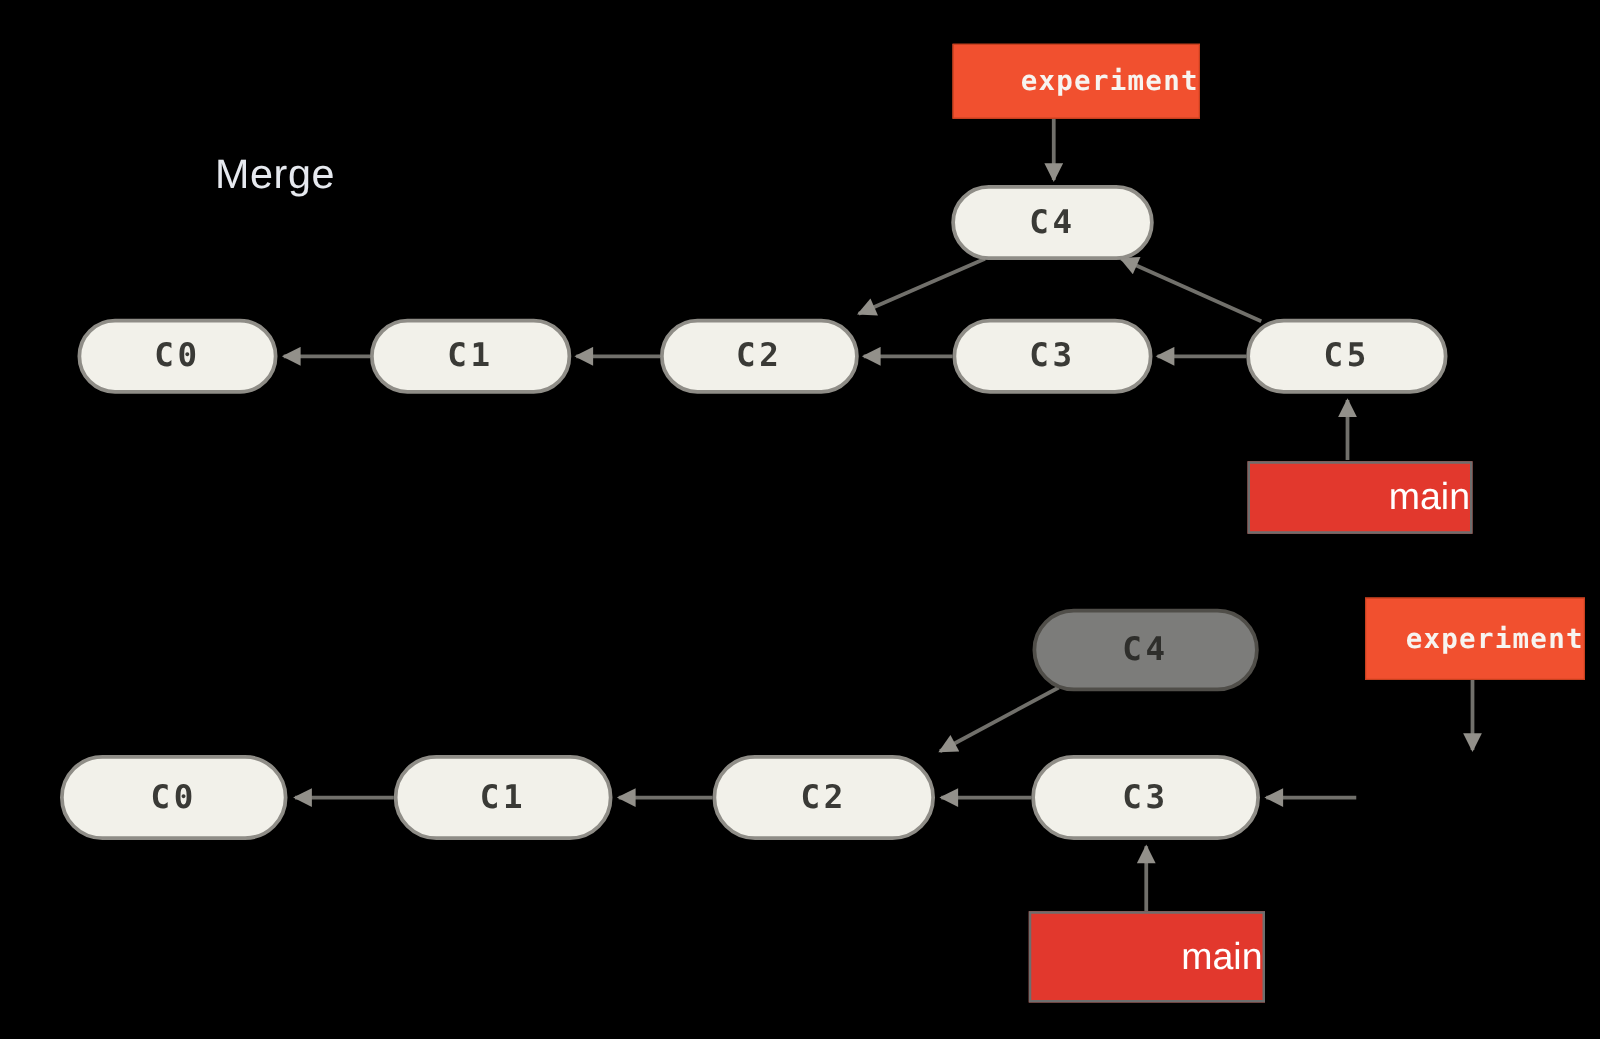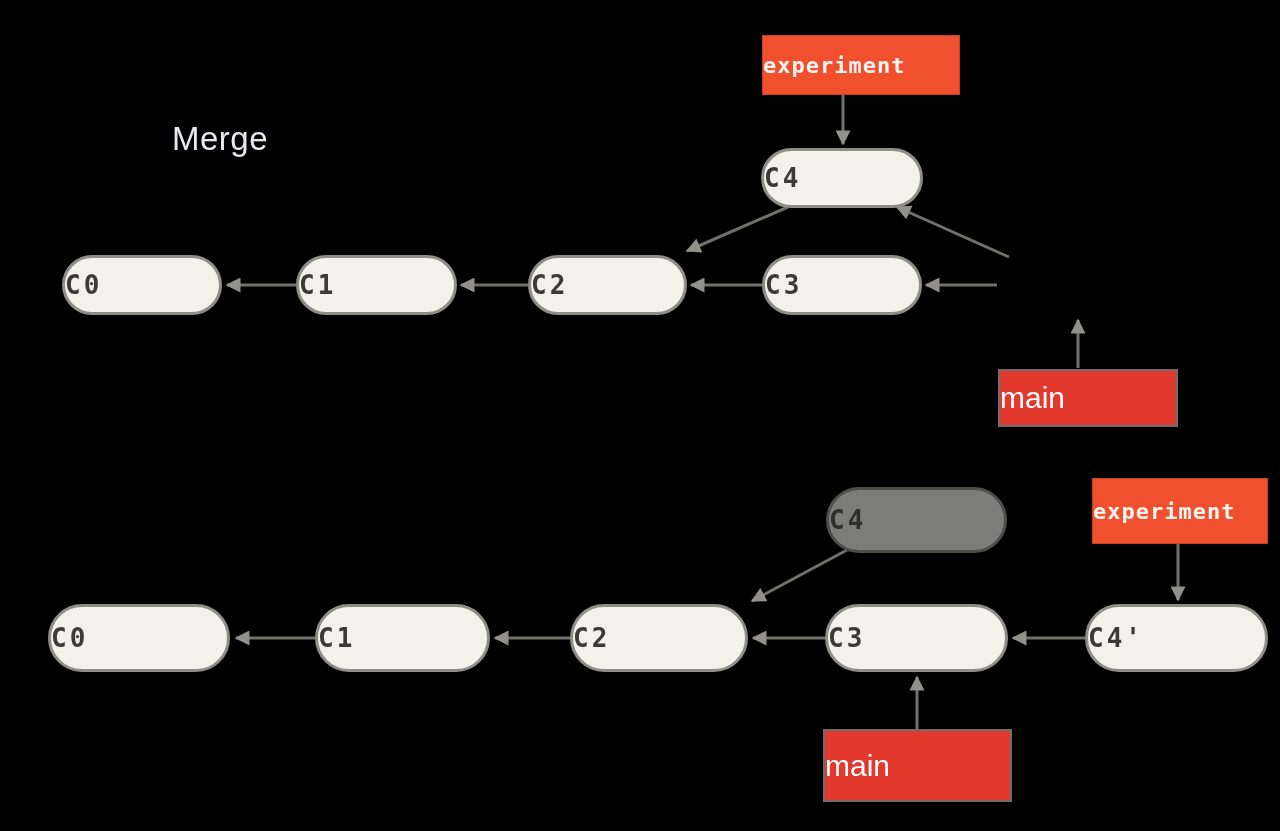--- a/index.html
+++ b/index.html
@@ -23,40 +23,41 @@
     color: var(--title-color);
     font-size: 33px;
     letter-spacing: 0.5px;
     font-family: "Liberation Sans", sans-serif;
     white-space: nowrap;
   }
   .node {
     position: absolute;
     display: flex;
     align-items: center;
+    justify-content: center;
     box-sizing: border-box;
     background: var(--node-fill);
     border: 3px solid var(--node-border);
     color: var(--node-text);
     font-family: "DejaVu Sans Mono", monospace;
     font-size: 26px;
     font-weight: 600;
     letter-spacing: 3px;
     white-space: nowrap;
   }
   .node.faded {
     background: var(--faded-fill);
     border-color: var(--faded-border);
     color: var(--faded-text);
   }
   .ref {
     position: absolute;
     display: flex;
     align-items: center;
-    justify-content: flex-start;
+    justify-content: flex-end;
     box-sizing: border-box;
     white-space: nowrap;
   }
   .ref.experiment {
     background: var(--experiment-fill);
     border: 1px solid var(--experiment-border);
     color: var(--experiment-text);
     font-family: "DejaVu Sans Mono", monospace;
     font-size: 22px;
     font-weight: 600;
@@ -106,20 +107,23 @@
     </div>
     <div class="node" style="left: 296px; top: 255px; width: 161px; height: 60px; border-radius: 30px;">
       <span>C1</span>
     </div>
     <div class="node" style="left: 528px; top: 255px; width: 159px; height: 60px; border-radius: 30px;">
       <span>C2</span>
     </div>
     <div class="node" style="left: 762px; top: 255px; width: 160px; height: 60px; border-radius: 30px;">
       <span>C3</span>
     </div>
+    <div class="node" style="left: 997px; top: 255px; width: 161px; height: 60px; border-radius: 30px;">
+      <span>C5</span>
+    </div>
     <div class="ref experiment" style="left: 762px; top: 35px; width: 198px; height: 60px;">
       <span>experiment</span>
     </div>
     <div class="ref main" style="left: 998px; top: 369px; width: 180px; height: 58px;">
       <span>main</span>
     </div>
     <div class="node faded" style="left: 826px; top: 487px; width: 181px; height: 66px; border-radius: 33px;">
       <span>C4</span>
     </div>
     <div class="node" style="left: 48px; top: 604px; width: 182px; height: 68px; border-radius: 34px;">
@@ -127,22 +131,19 @@
     </div>
     <div class="node" style="left: 315px; top: 604px; width: 175px; height: 68px; border-radius: 34px;">
       <span>C1</span>
     </div>
     <div class="node" style="left: 570px; top: 604px; width: 178px; height: 68px; border-radius: 34px;">
       <span>C2</span>
     </div>
     <div class="node" style="left: 825px; top: 604px; width: 183px; height: 68px; border-radius: 34px;">
       <span>C3</span>
     </div>
-    <div class="node" style="left: 1085px; top: 604px; width: 183px; height: 68px; border-radius: 34px;">
-      <span>C4'</span>
-    </div>
     <div class="ref experiment" style="left: 1092px; top: 478px; width: 176px; height: 66px;">
       <span>experiment</span>
     </div>
     <div class="ref main" style="left: 823px; top: 729px; width: 189px; height: 73px;">
       <span>main</span>
     </div>
   </div>
 
 </body></html>

